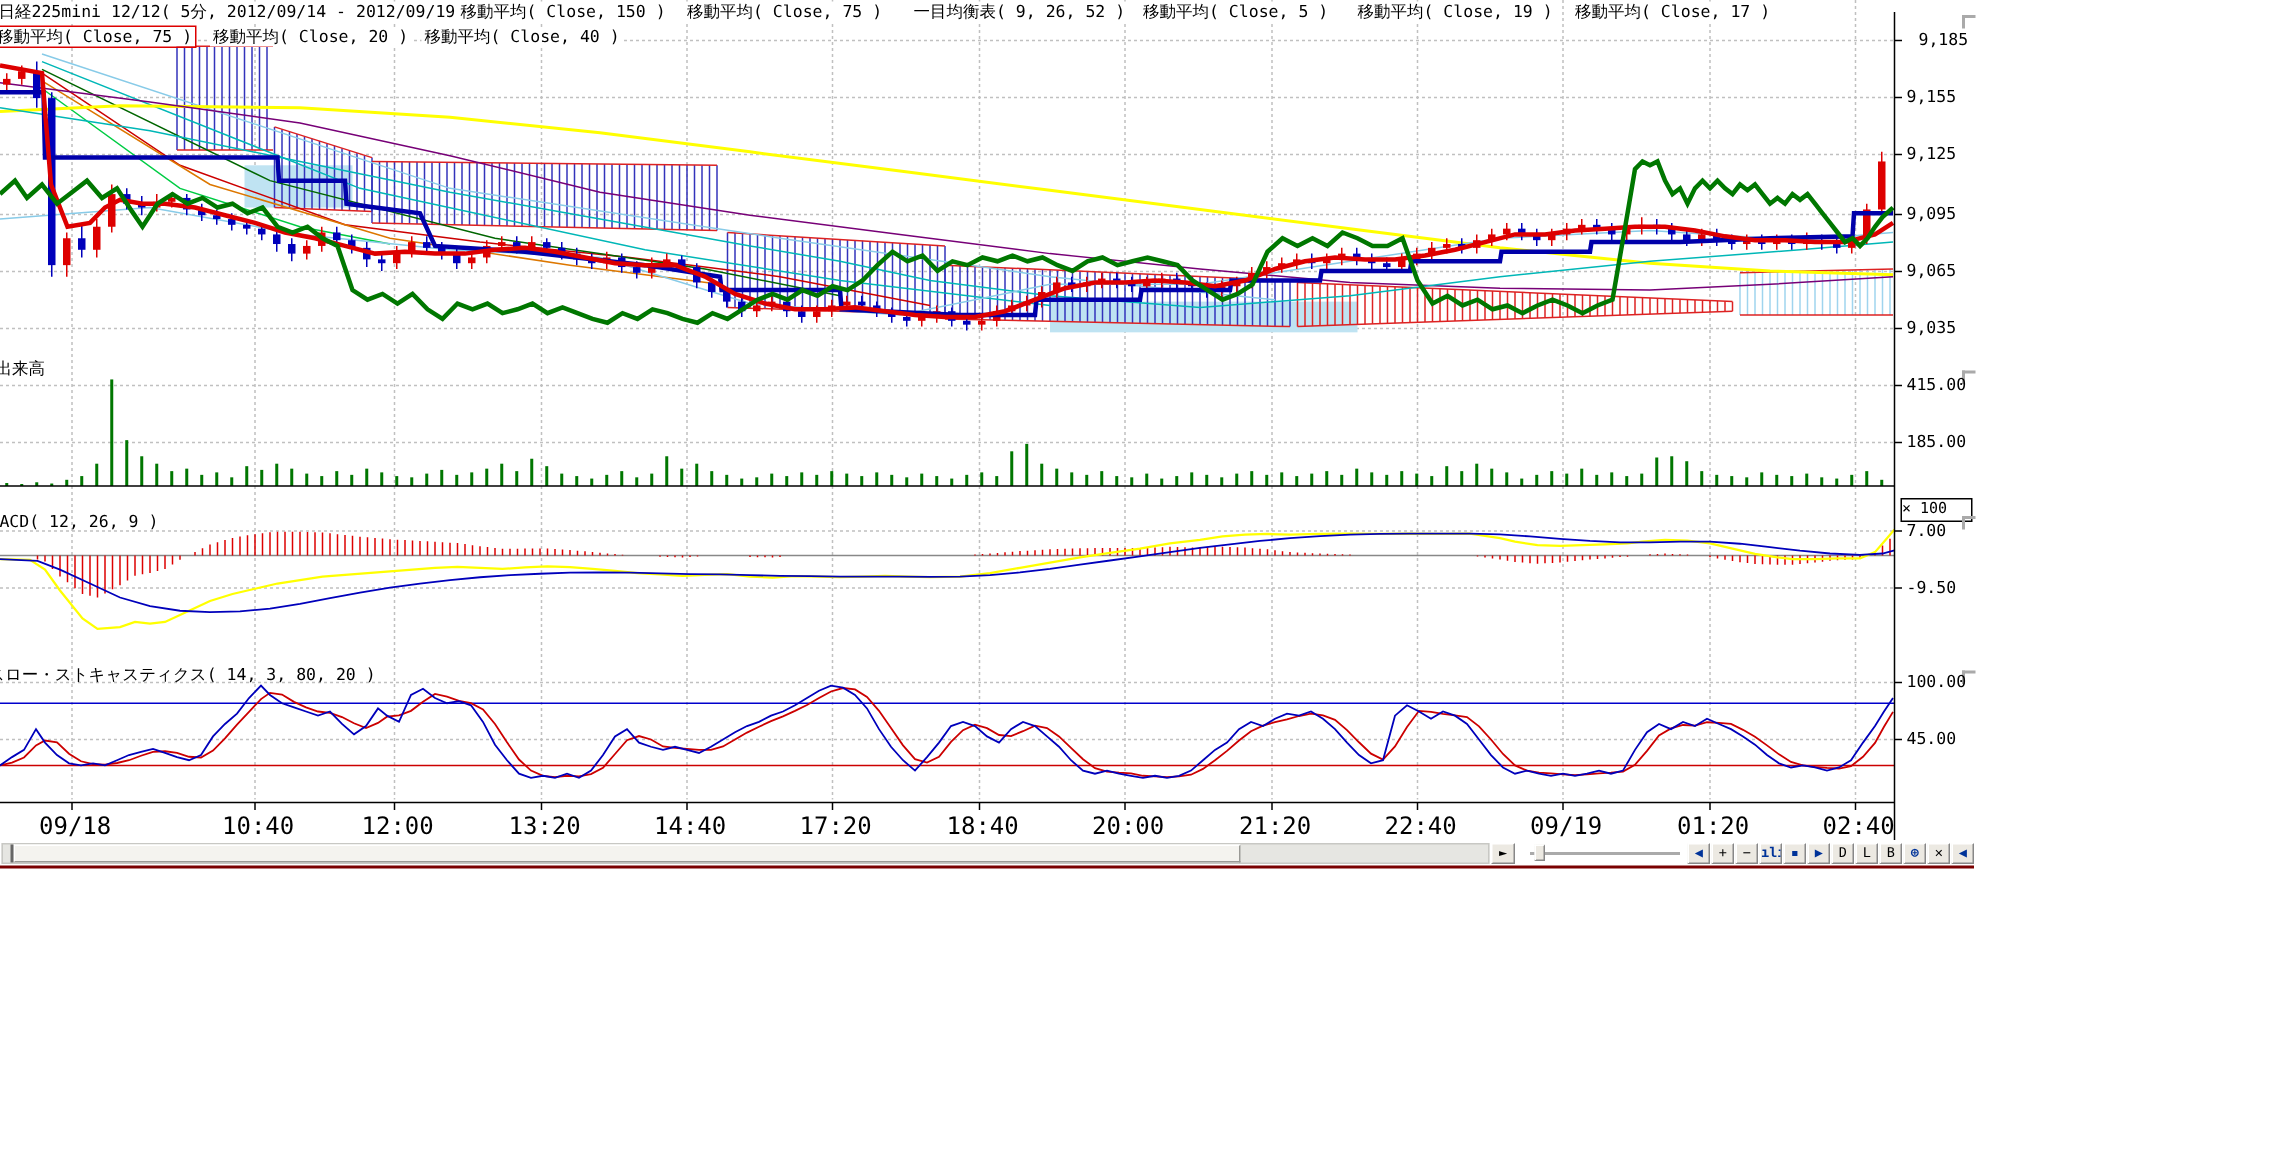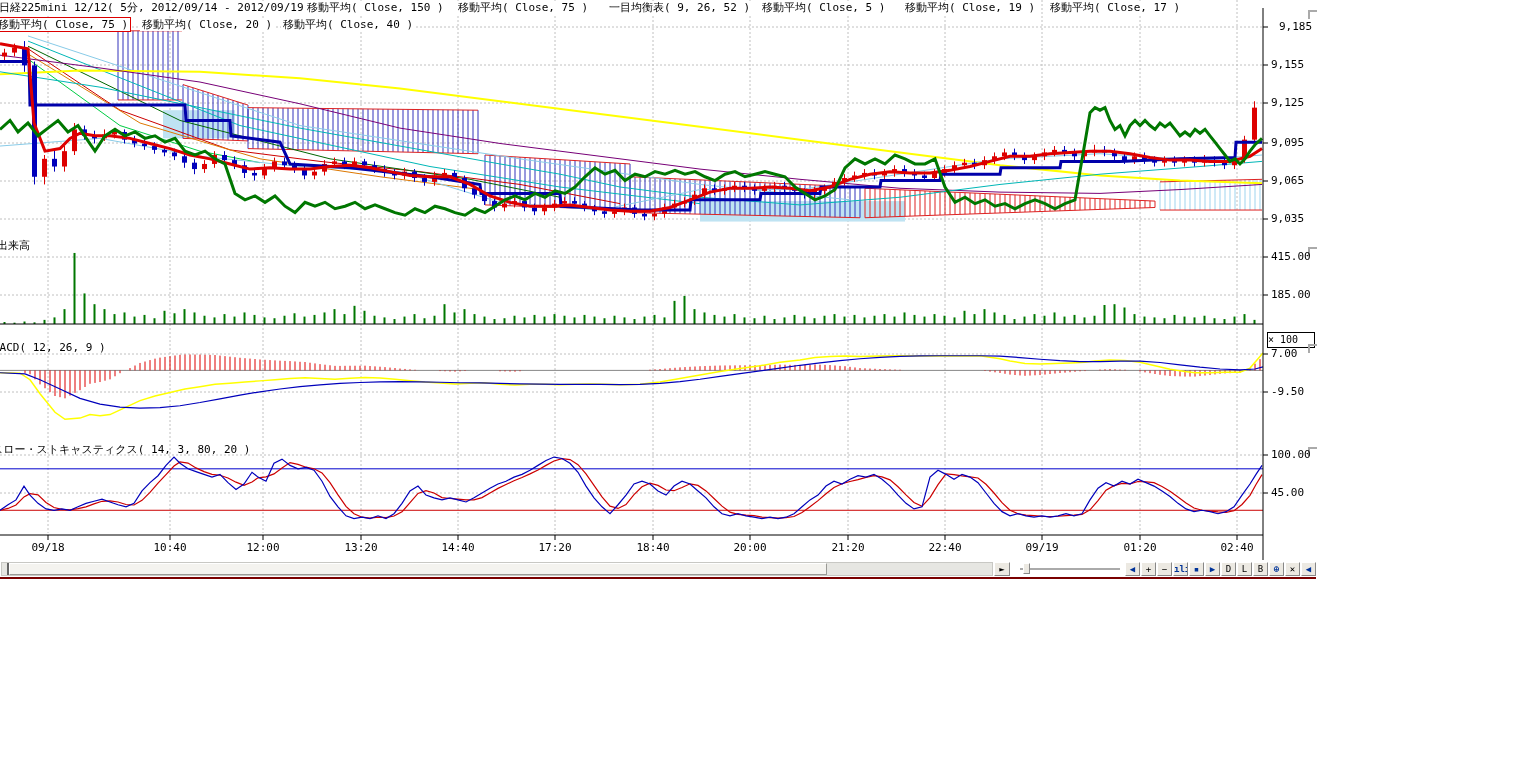--- a/index.html
+++ b/index.html
@@ -2,21 +2,21 @@
 <html><head>
 <meta charset="utf-8">
 <style>
   html,body{margin:0;padding:0;background:#ffffff;}
   .screen{position:relative;width:1520px;height:772px;background:#ffffff;overflow:hidden;
           font-family:"DejaVu Sans Mono","Liberation Mono",monospace;font-size:11px;color:#000;}
   .lbl{position:absolute;white-space:nowrap;line-height:13px;}
   .legend-item{position:absolute;white-space:nowrap;line-height:13px;background:#fff;padding:0 2px;}
   .legend-item.sel{outline:1px solid #dd0000;}
   .axis-lbl{position:absolute;white-space:nowrap;line-height:12px;font-size:11px;}
-  .time-lbl{position:absolute;width:44px;text-align:center;white-space:nowrap;font-size:11px;}
+  .time-lbl{position:absolute;width:44px;text-align:center;white-space:nowrap;font-size:16px;}
   #chart{position:absolute;left:0;top:0;}
   .mult-box{position:absolute;left:1267px;top:319px;width:46px;height:14px;border:1px solid #000;
             background:#fff;font-size:10px;text-align:left;line-height:14px;margin-top:13px;}
   .grip{position:absolute;width:7px;height:7px;border-left:2px solid #aaa;border-top:2px solid #aaa;}
   .hbar{position:absolute;top:562px;height:14px;}
   .sb-track{left:1px;width:992px;background:#e6e6e2;border:1px solid #c8c8c4;box-sizing:border-box;}
   .sb-thumb{position:absolute;top:0;height:12px;background:#f4f3ef;border-top:1px solid #fff;border-left:1px solid #fff;
             border-right:1px solid #9a9a96;border-bottom:1px solid #9a9a96;box-sizing:border-box;}
   .sb-btn{position:absolute;width:16px;height:14px;background:#ece9e2;border-top:1px solid #fff;border-left:1px solid #fff;
           border-right:1px solid #888;border-bottom:1px solid #888;box-sizing:border-box;text-align:center;

